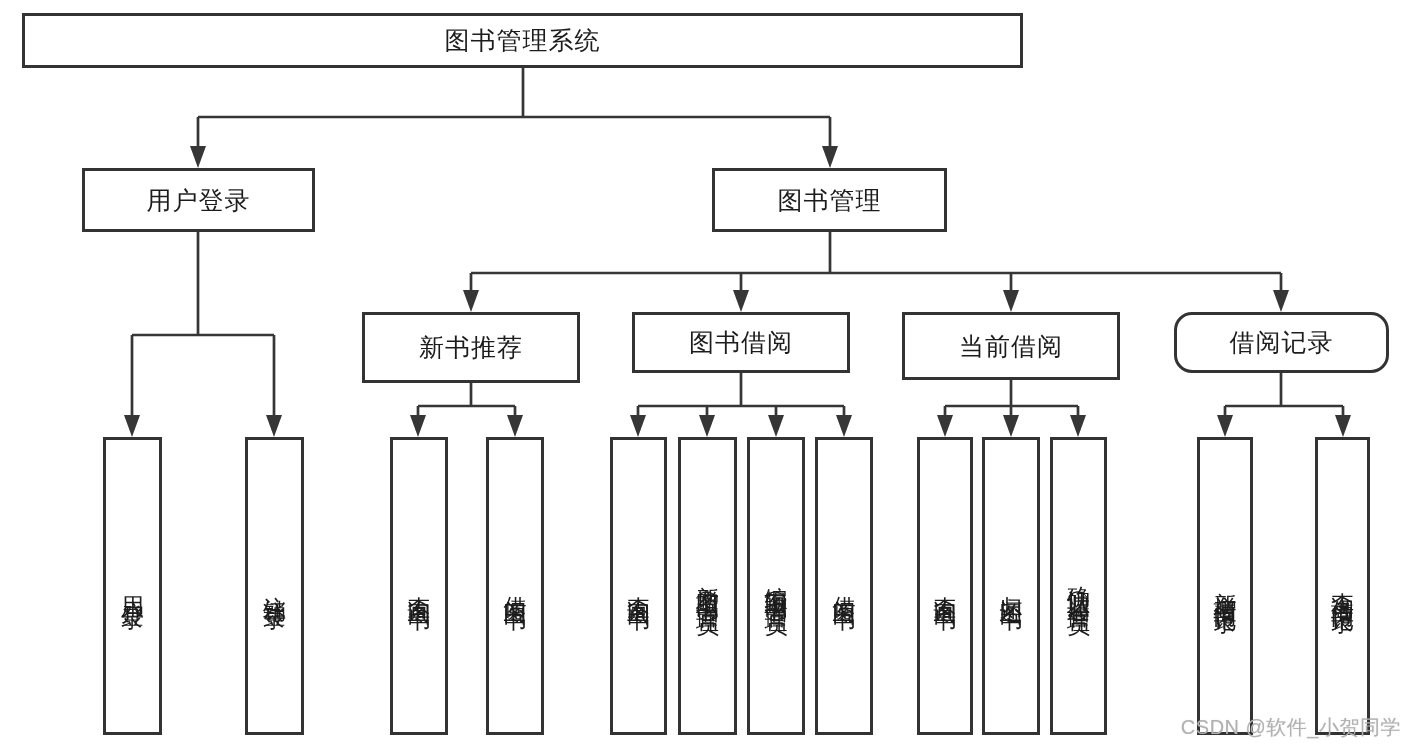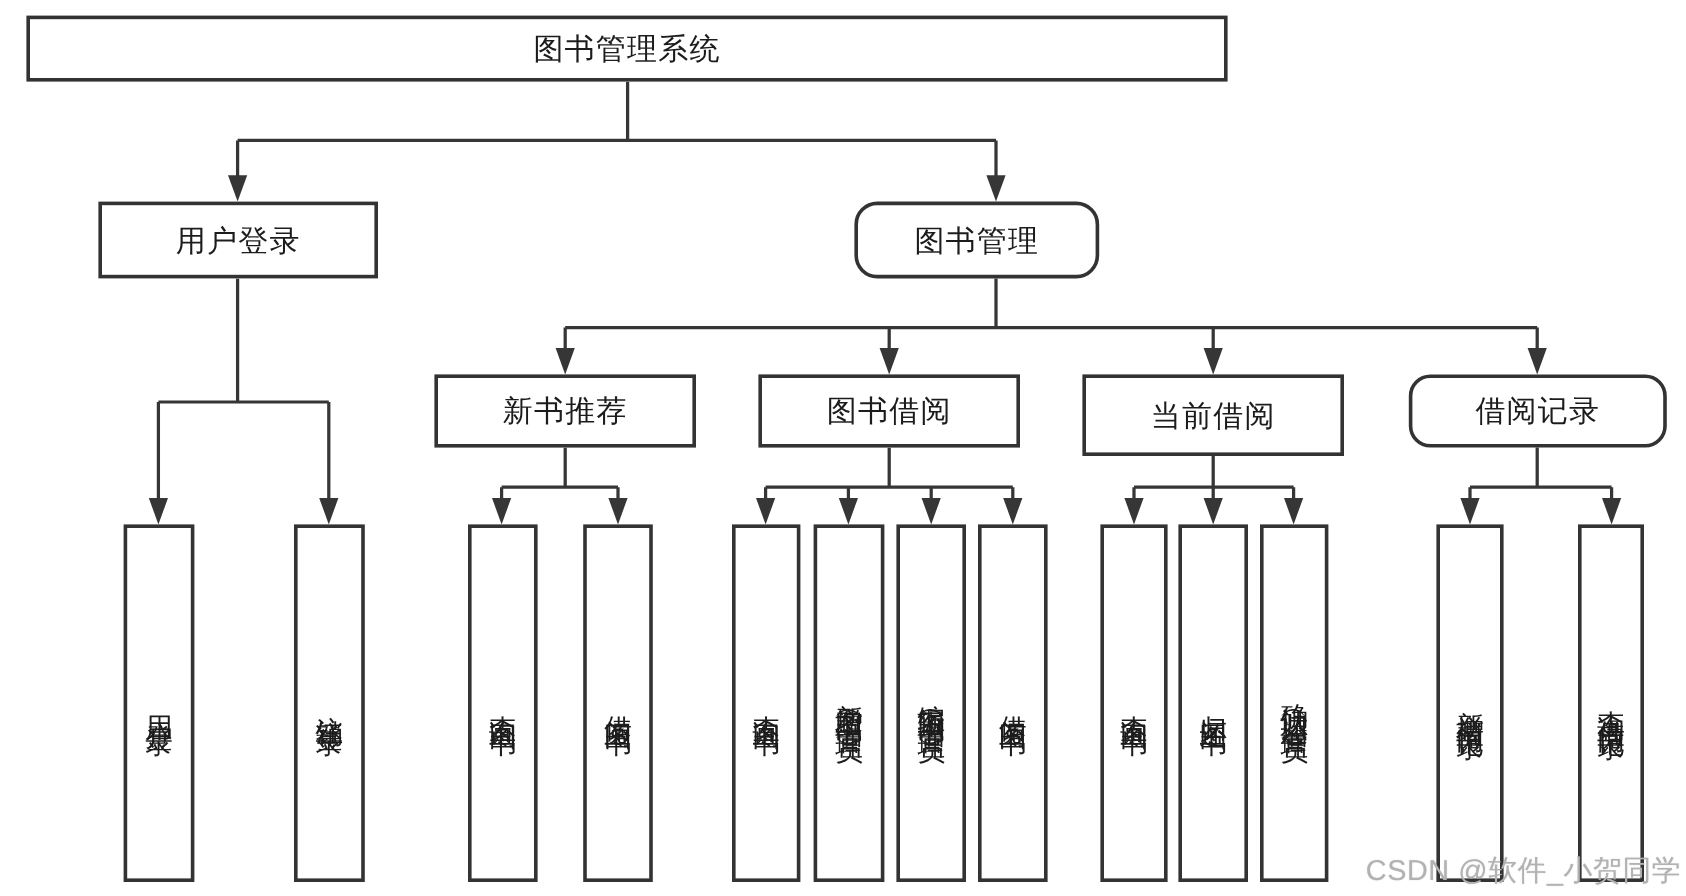--- a/index.html
+++ b/index.html
@@ -25,21 +25,21 @@
     color:var(--text);
   }
   .h-box{font-size:25px;letter-spacing:1px;}
   .v-box{top:437px;height:298px;}
   .v-box .vtext{
     writing-mode:vertical-rl;text-orientation:mixed;
     font-size:23px;line-height:1;letter-spacing:4px;color:var(--text);
   }
   #watermark{
     position:absolute;right:4px;bottom:6px;
-    font-size:24px;color:var(--watermark);letter-spacing:0.5px;
+    font-size:20px;color:var(--watermark);letter-spacing:0.5px;
     text-shadow:0 0 1px rgba(120,120,120,0.35);
     white-space:nowrap;pointer-events:none;
   }
 </style>
 </head>
 <body>
 
 <div id="canvas">
 
   <svg id="connector-layer" viewBox="0 0 1405 747" xmlns="http://www.w3.org/2000/svg">
@@ -92,25 +92,25 @@
     </g>
   </svg>
 
   <div class="h-box" style="left:22px;top:13px;width:1001px;height:55px;">
     <span>图书管理系统</span>
   </div>
 
   <div class="h-box" style="left:82px;top:168px;width:233px;height:64px;">
     <span>用户登录</span>
   </div>
-  <div class="h-box" style="left:712px;top:168px;width:204px;height:64px;border-radius:19px;">
+  <div class="h-box" style="left:712px;top:168px;width:235px;height:64px;">
     <span>图书管理</span>
   </div>
 
-  <div class="h-box" style="left:362px;top:312px;width:218px;height:61px;">
+  <div class="h-box" style="left:362px;top:312px;width:218px;height:71px;">
     <span>新书推荐</span>
   </div>
   <div class="h-box" style="left:632px;top:312px;width:218px;height:61px;text-align:right;">
     <span>图书借阅</span>
   </div>
   <div class="h-box" style="left:902px;top:312px;width:218px;height:68px;">
     <span>当前借阅</span>
   </div>
   <div class="h-box" style="left:1174px;top:312px;width:215px;height:61px;border-radius:18px;">
     <span>借阅记录</span>

